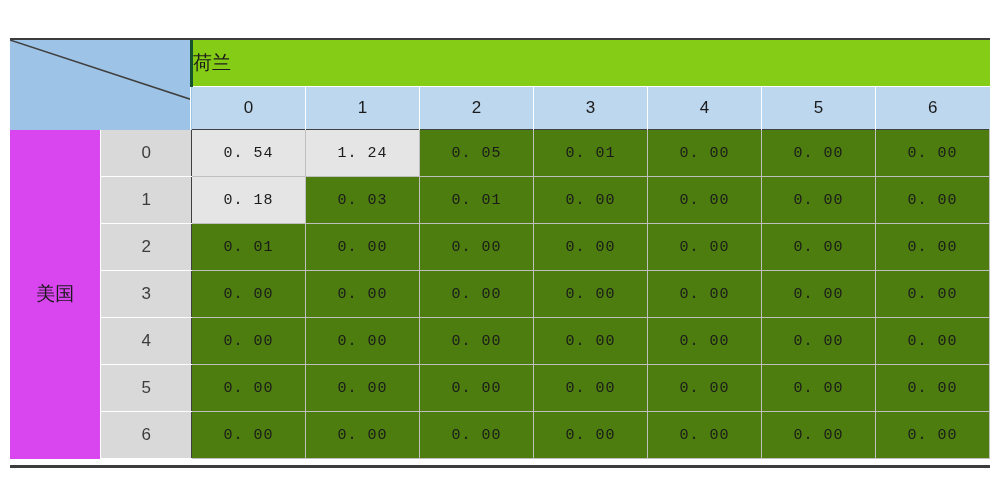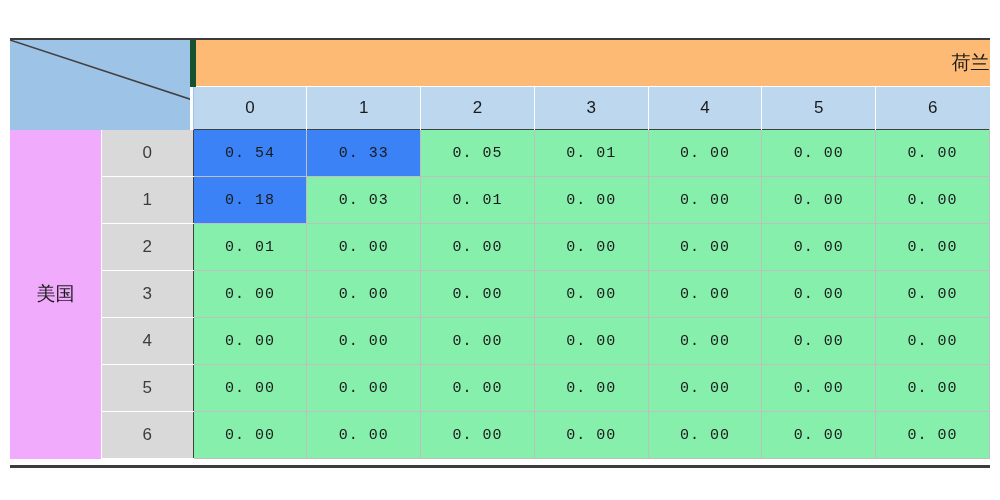--- a/index.html
+++ b/index.html
@@ -57,71 +57,71 @@
     border-right: 1px solid #9dc3e6;
   }
   .corner .diag {
     position: absolute;
     inset: 0;
     overflow: hidden;
   }
   .corner .diag svg { display: block; }
 
   .col-top-label {
-    background: #fdba74;
+    background: #84cc16;
     color: #1a1a1a;
     font-size: 19px;
     font-weight: bold;
-    text-align: right;
+    text-align: left;
     height: 46px;
-    border-left: 6px solid #14532d;
+    border-left: 3px solid #14532d;
   }
   .col-head {
     background: #bdd7ee;
     color: #1a1a1a;
     font-size: 17px;
     font-weight: bold;
     text-align: center;
     height: 42px;
     border-left: 1px solid #ffffff;
     border-top: 1px solid #ffffff;
   }
 
   .row-title {
-    background: #f0abfc;
+    background: #d946ef;
     color: #1a1a1a;
     font-size: 19px;
     font-weight: bold;
     text-align: center;
     vertical-align: middle;
     width: 180px;
     border-right: 1px solid #ffffff;
   }
   .row-head {
     background: #d9d9d9;
     color: #3c3c3c;
     font-size: 17px;
     text-align: center;
     width: 88px;
     height: 46px;
     border-bottom: 1px solid #ffffff;
     border-right: 1px solid #404040;
   }
   td.cell {
-    background: #86efac;
+    background: #4d7c0f;
     color: #1a1a1a;
     font-size: 15px;
     font-family: "Liberation Mono", monospace;
     text-align: center;
     height: 46px;
     border: 1px solid #bfbfbf;
     letter-spacing: 1px;
   }
   td.cell.hl {
-    background: #3b82f6;
+    background: #e5e5e5;
   }
   .first-data-col { border-left: 1px solid #404040; }
   tr.first-data-row td.cell { border-top: 1px solid #404040; }
 </style>
 </head>
 <body>
 
 <div class="rule-top"></div>
 
 <div class="sheet">
@@ -144,21 +144,21 @@
         <td class="col-head">3</td>
         <td class="col-head">4</td>
         <td class="col-head">5</td>
         <td class="col-head">6</td>
       </tr>
 
       <tr class="first-data-row">
         <td class="row-title" rowspan="7">美国</td>
         <td class="row-head">0</td>
         <td class="cell hl first-data-col">0. 54</td>
-        <td class="cell hl">0. 33</td>
+        <td class="cell hl">1. 24</td>
         <td class="cell">0. 05</td>
         <td class="cell">0. 01</td>
         <td class="cell">0. 00</td>
         <td class="cell">0. 00</td>
         <td class="cell">0. 00</td>
       </tr>
 
       <tr>
         <td class="row-head">1</td>
         <td class="cell hl first-data-col">0. 18</td>

